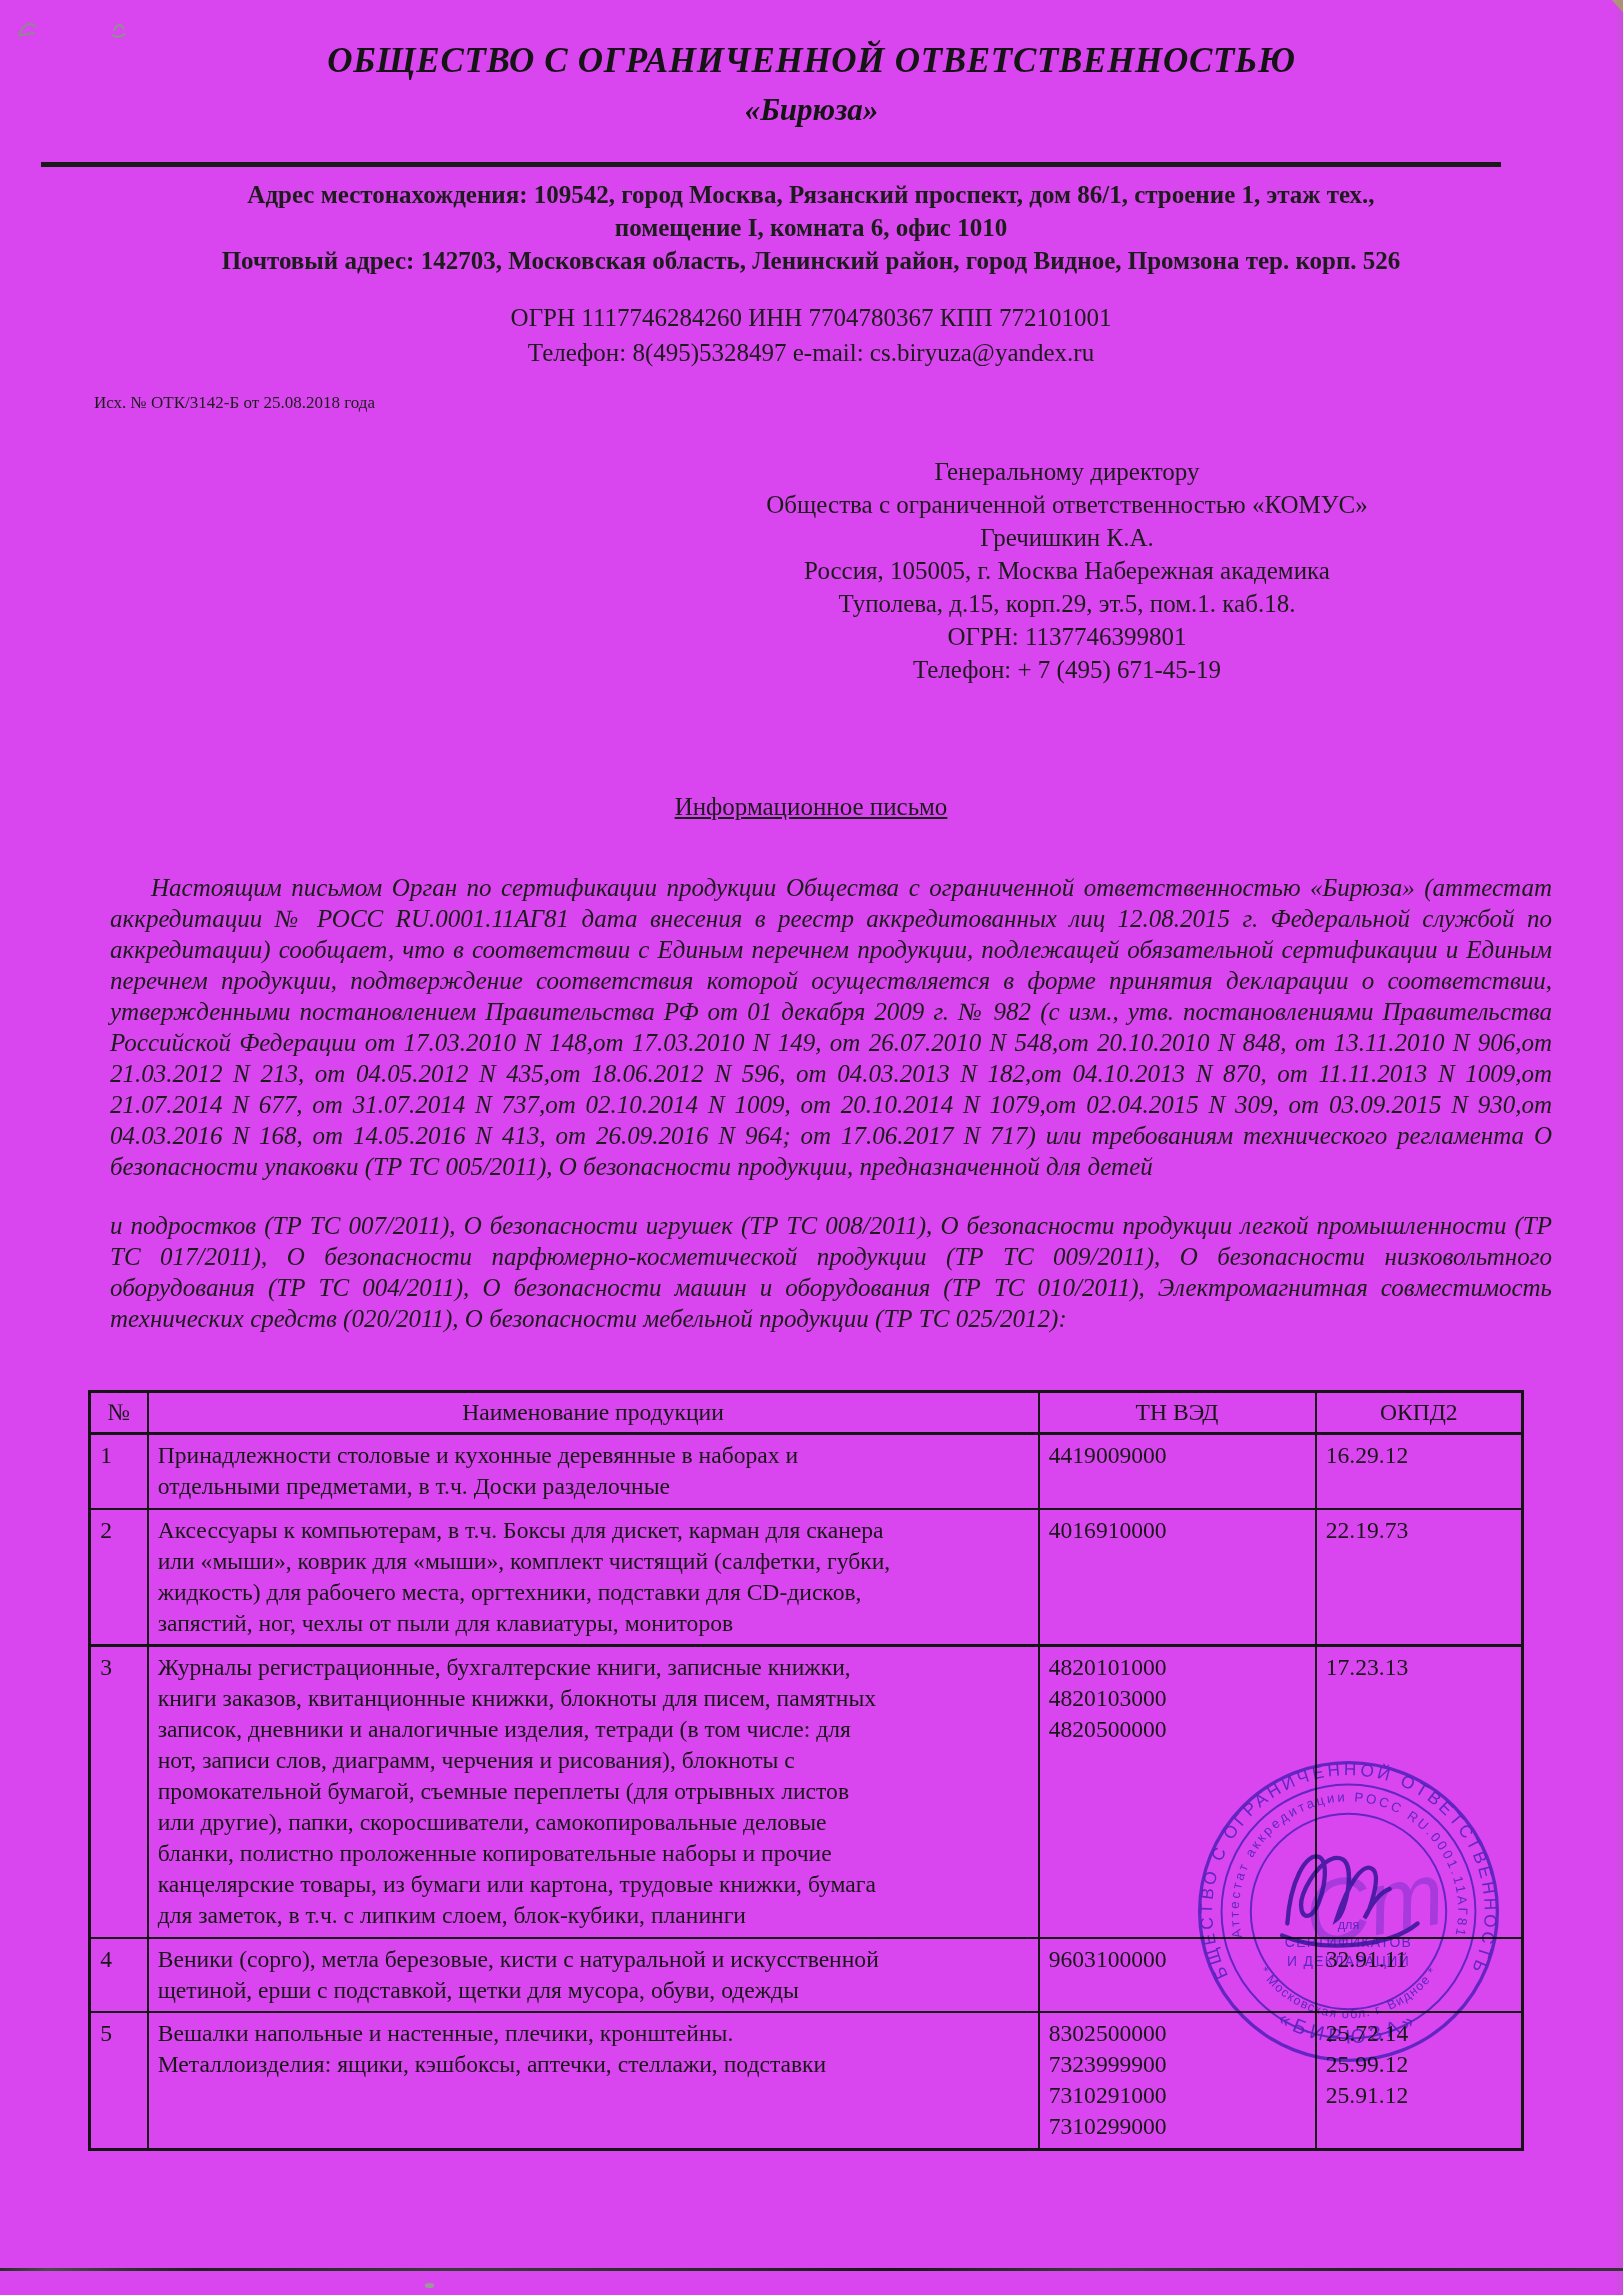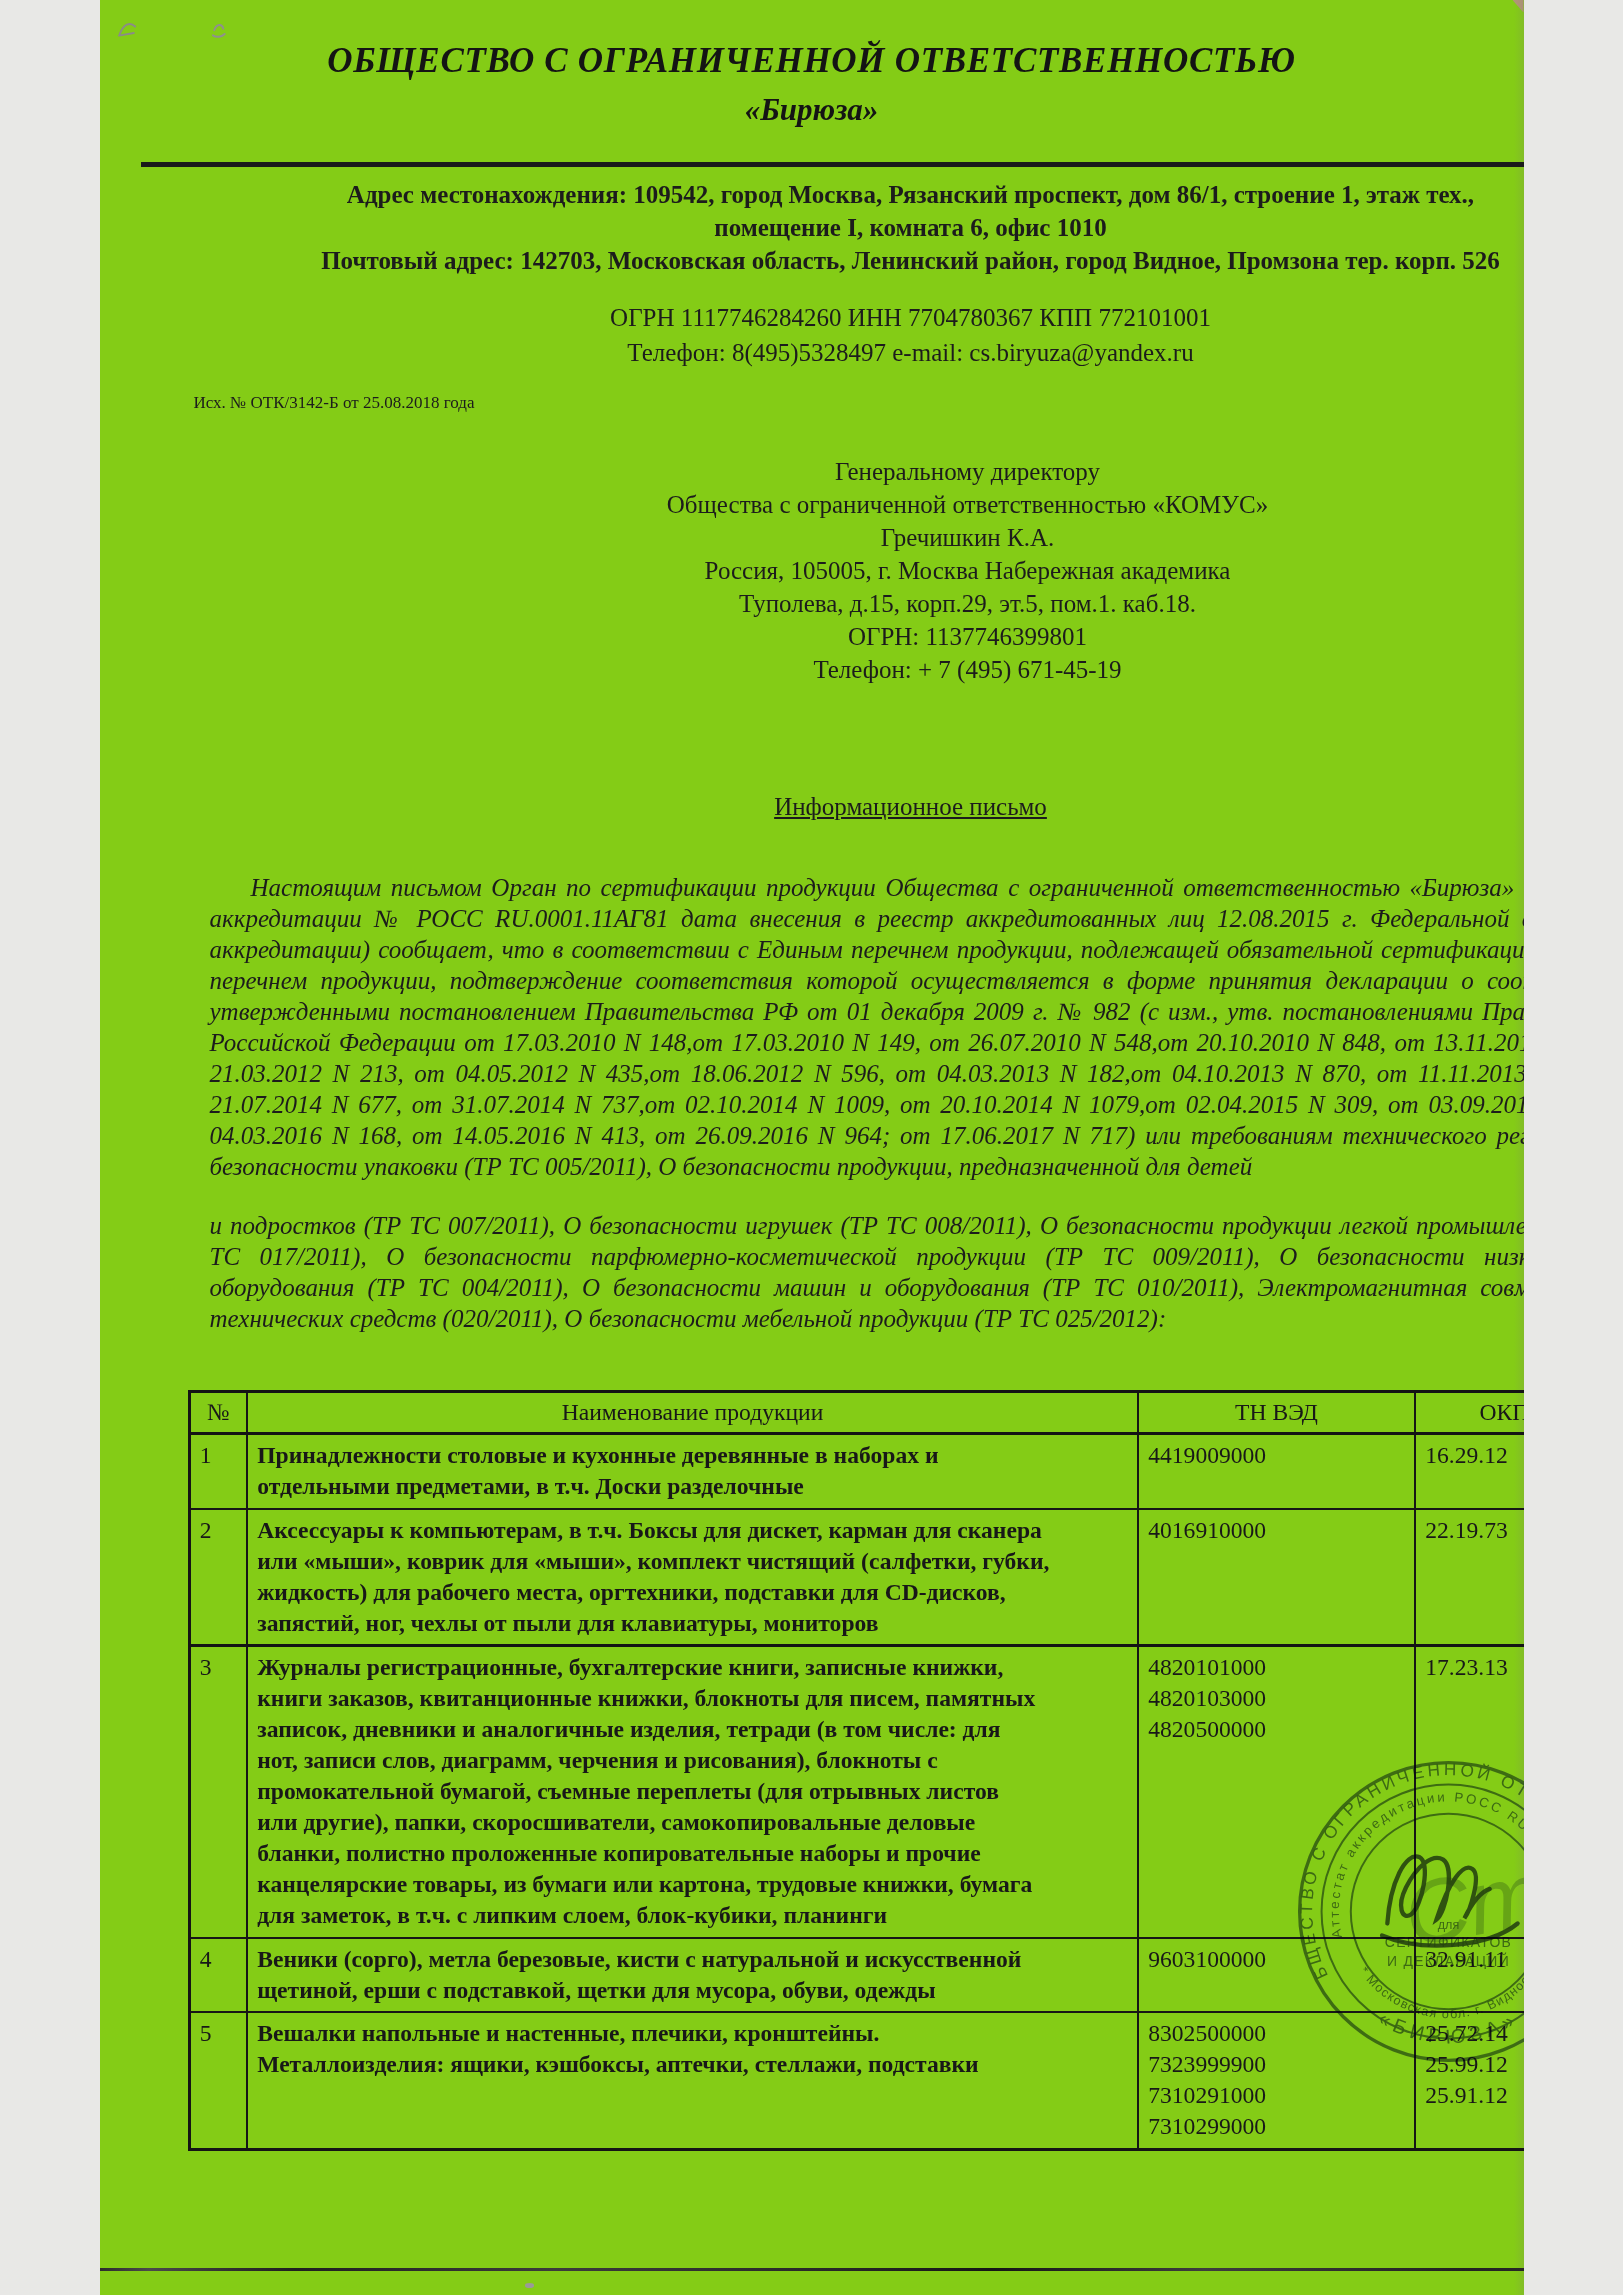--- a/index.html
+++ b/index.html
@@ -1,20 +1,20 @@
 <!DOCTYPE html>
 <html lang="ru" style="font-size:10.5px"><head>
 <meta charset="utf-8">
 <style>
   html,body{margin:0;padding:0;background:#e8e8e6;}
   .page{
     position:relative;
-    width:1424px;height:2295px;
+    width:1623px;height:2295px;
     margin:0 auto;
-    background:#84cc16;
+    background:#d946ef;
     font-family:"Liberation Serif", serif;
     color:#1c1c1c;
     overflow:hidden;
   }
   
   .org-title{
     position:absolute;top:41px;left:0;width:100%;
     text-align:center;
     font-size:35px;font-weight:bold;font-style:italic;
     letter-spacing:0.7px;color:#141414;margin:0;
@@ -70,21 +70,21 @@
     border:2px solid #161616;vertical-align:top;
   }
   table.products{border:3.3px solid #141414;}
   table.products th{
     font-weight:normal;text-align:center;
     padding:4.6px 2.6px 5.9px;line-height:29px;
     border-bottom:3.9px solid #141414;
   }
   table.products td{padding:4.6px 9.2px 5.9px;line-height:31px;}
   td.c-num{padding-left:10.5px;}
-  td.c-name{padding-left:14.4px;font-weight:bold;}
+  td.c-name{padding-left:14.4px;}
   td.c-tnved{padding-left:10.5px;}
   td.c-okpd{padding-left:13px;margin-left:40px;}
   tr.sep-strong td{border-top:3.3px solid #141414;}
   .cell-line{white-space:nowrap;overflow:visible;}
   
   .stamp{
     position:absolute;top:1752px;left:1189px;
     width:319px;height:319px;
     mix-blend-mode:multiply;opacity:.93;
   }

